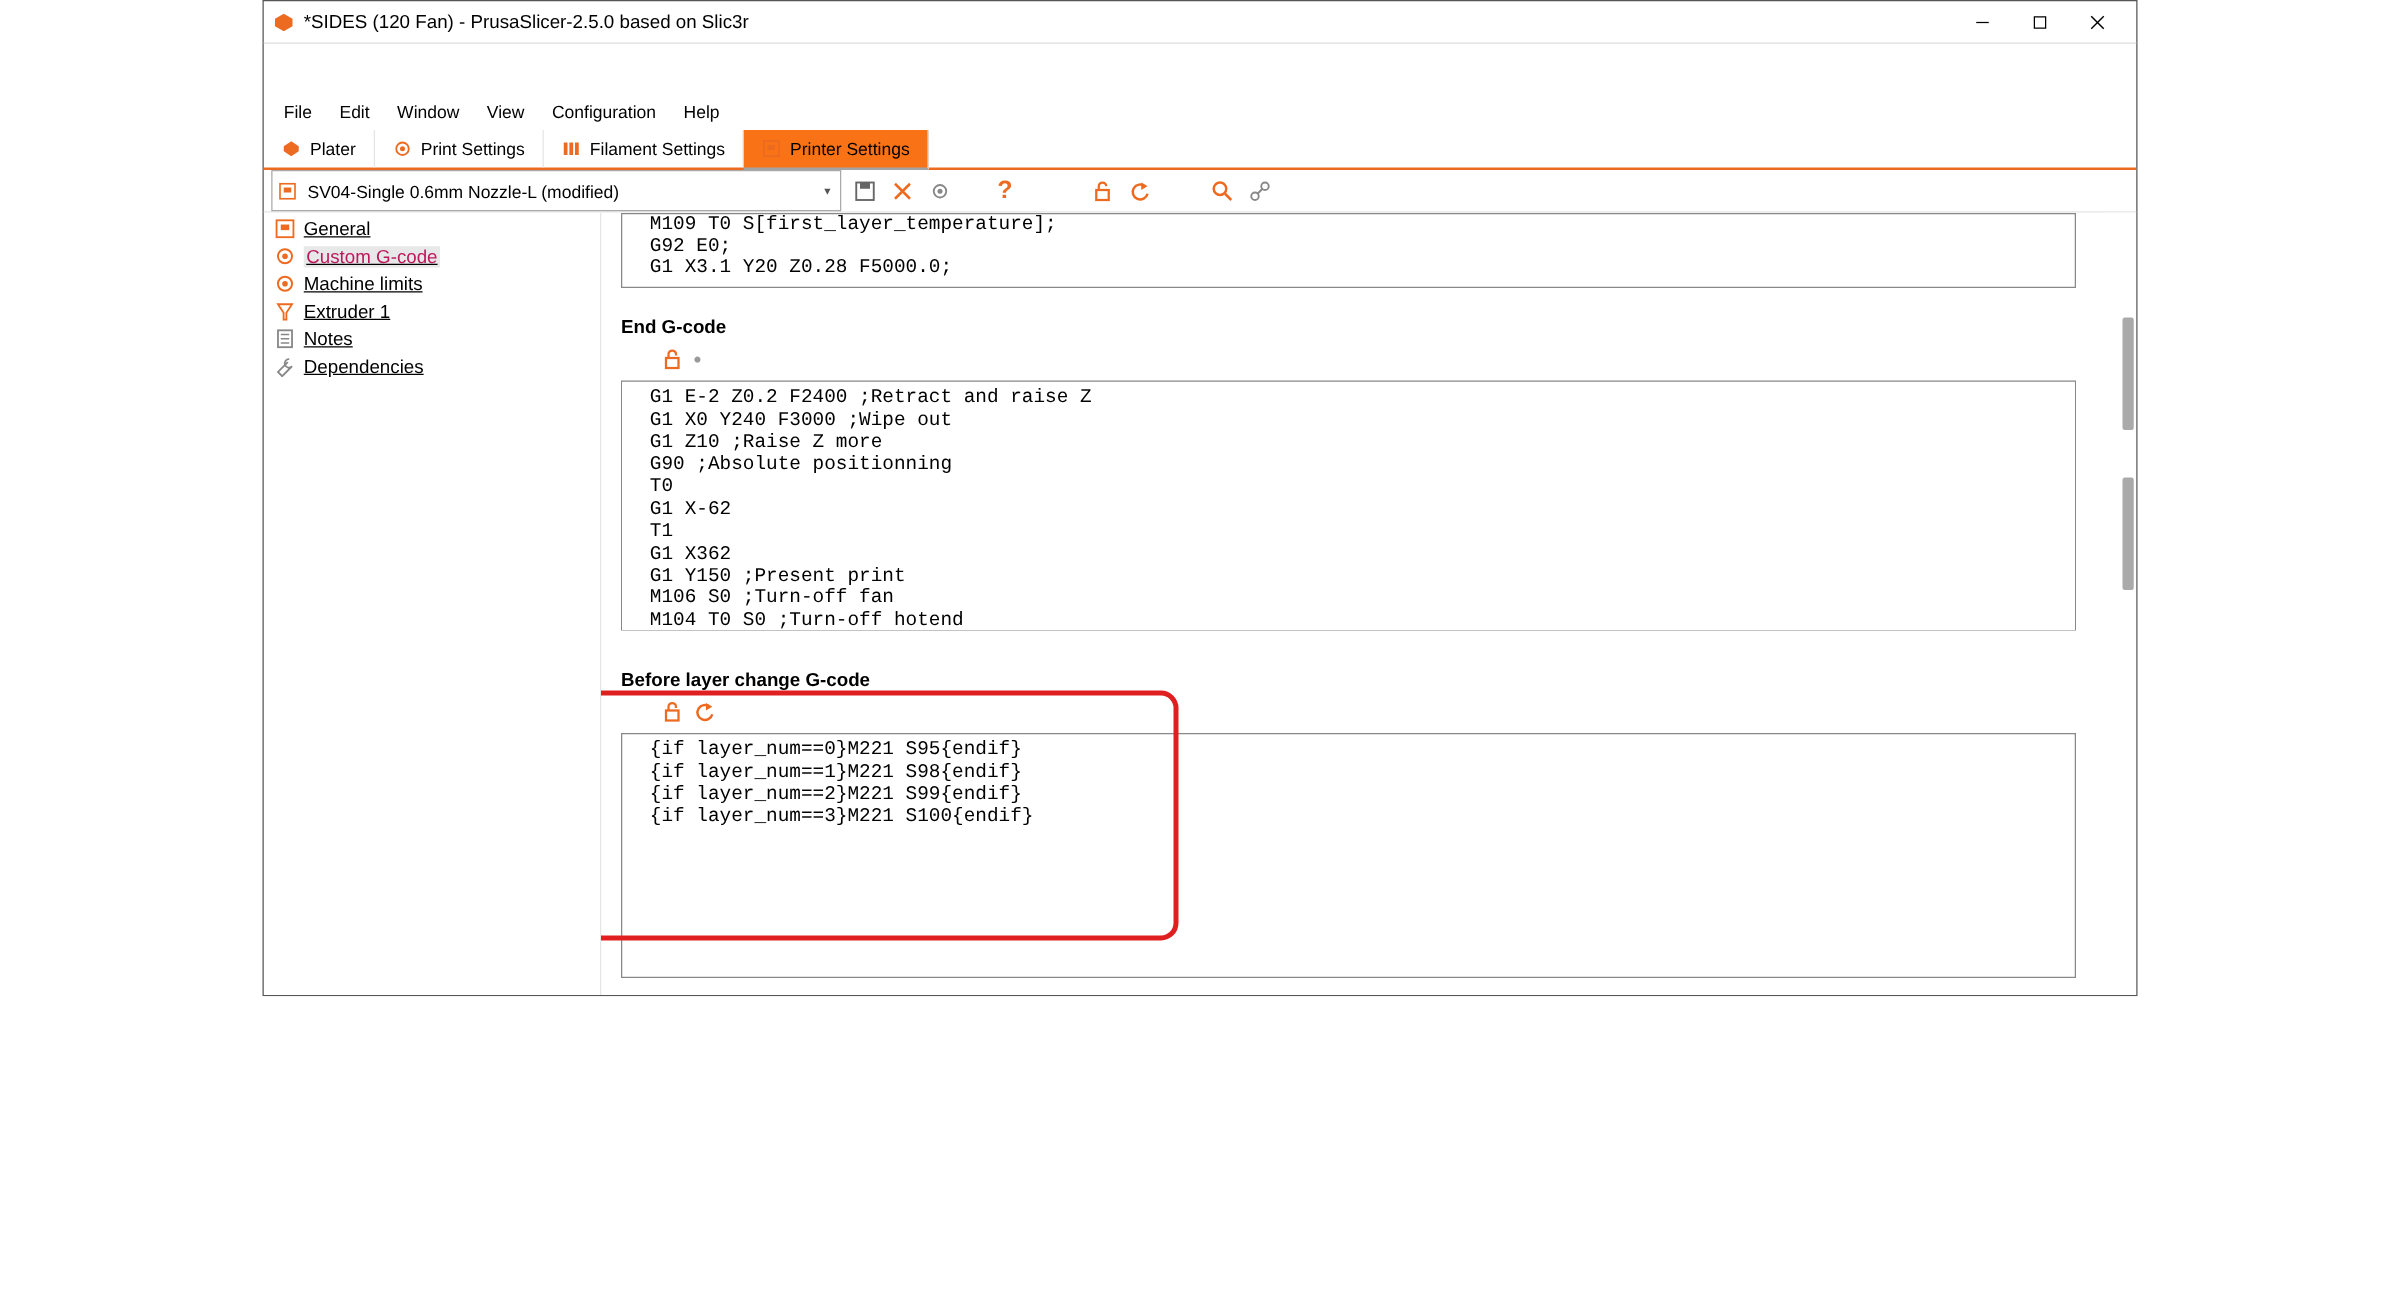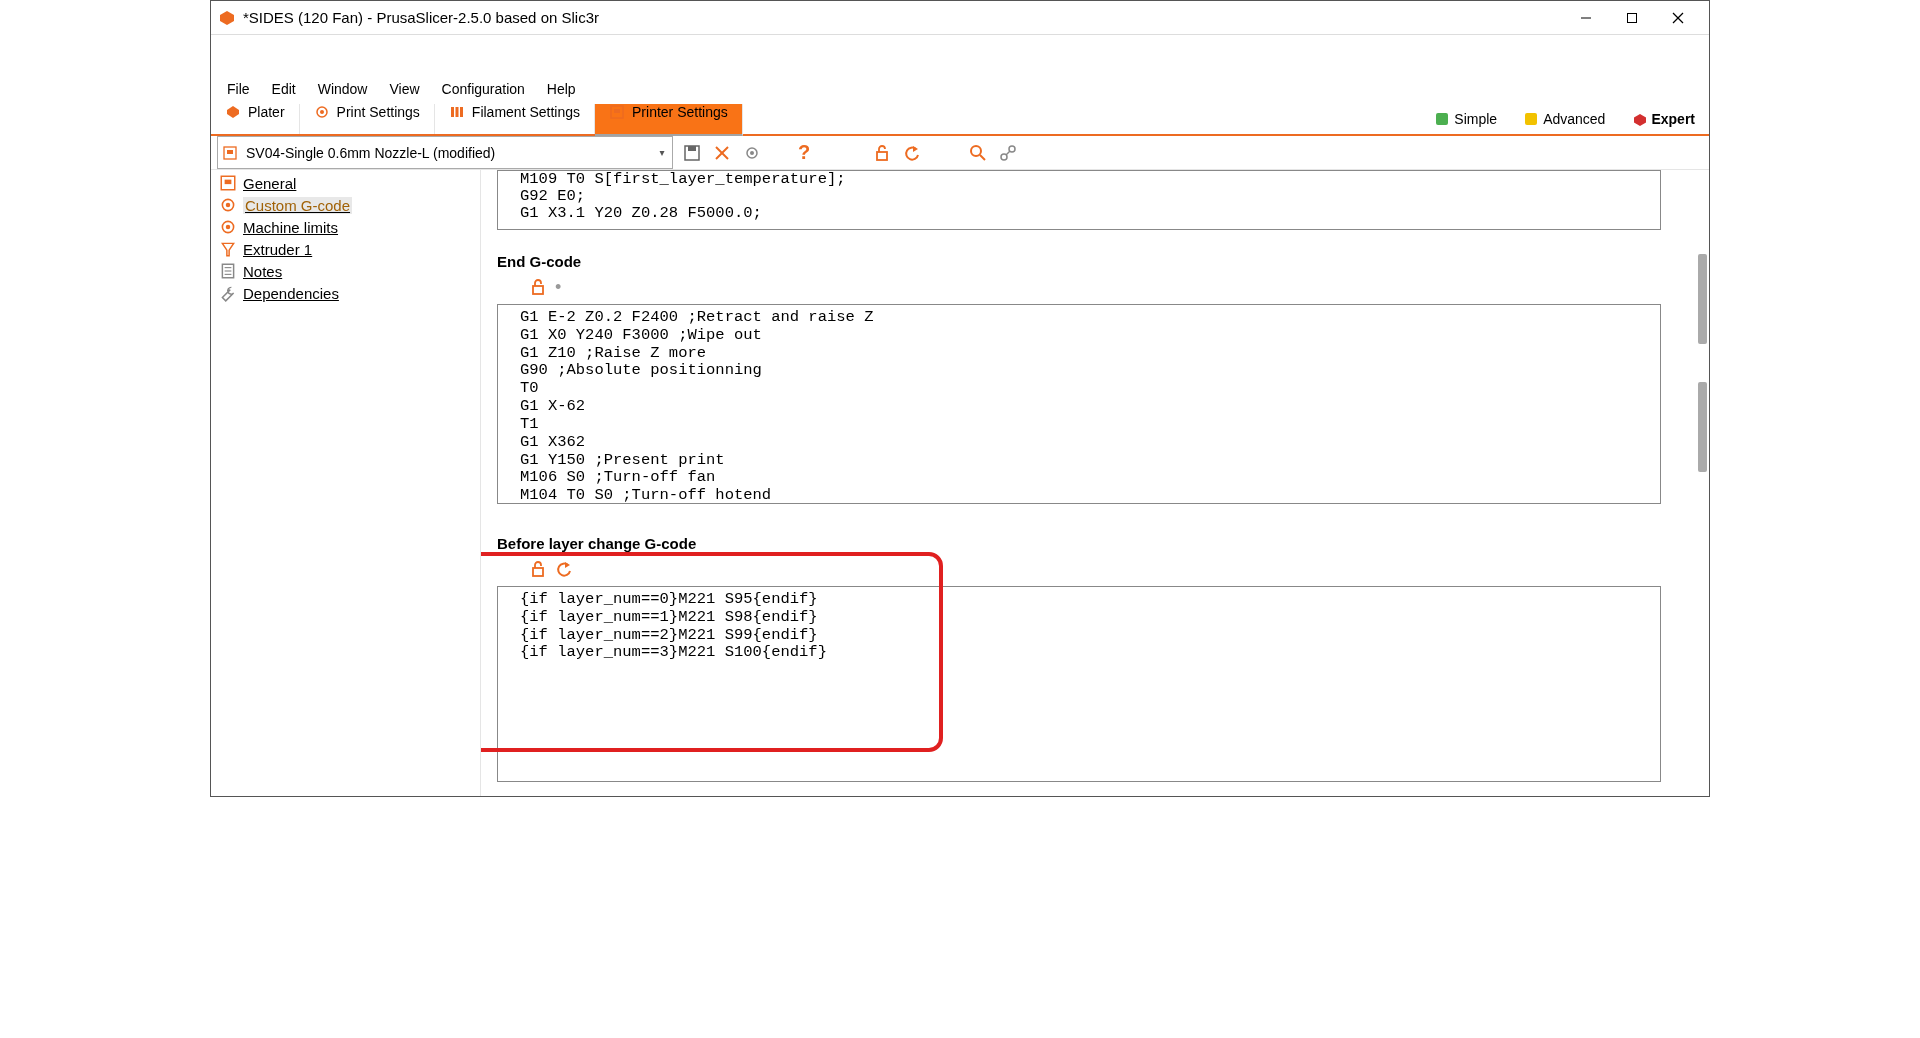--- a/index.html
+++ b/index.html
@@ -6,37 +6,37 @@
 body { font-family: "Segoe UI", Arial, sans-serif; font-size: 14px; background: #fff; color: #000; }
 .window { width: 1500px; height: 797px; border: 1px solid #555; margin: 0 auto; display: flex; flex-direction: column; background: #fff; }
 .titlebar { height: 34px; display: flex; align-items: center; padding: 0 8px; border-bottom: 1px solid #ddd; }
 .titlebar-icon { width: 16px; height: 16px; margin-right: 8px; }
 .titlebar-title { flex: 1; font-size: 15px; }
 .win-controls { display: flex; gap: 0; }
 .win-btn { width: 46px; height: 30px; display: flex; align-items: center; justify-content: center; font-size: 14px; cursor: pointer; }
 .menubar { height: 30px; display: flex; align-items: center; padding: 0 6px; gap: 2px; margin-top: 39px; }
 .menu-item { padding: 4px 10px; cursor: pointer; border-radius: 2px; }
 .tabbar { height: 32px; display: flex; align-items: stretch; border-bottom: 2px solid #ed6b21; }
-.tab { display: flex; align-items: flex-start; padding: 0 14px; gap: 7px; cursor: pointer; border-right: 1px solid #e5e5e5; }
+.tab { display: flex; align-items: center; padding: 0 14px; gap: 7px; cursor: pointer; border-right: 1px solid #e5e5e5; }
 .tab.active { background: #f97316; border-bottom: 2px solid #a3a3a3; margin-bottom: -2px; }
 .tab-icon { width: 16px; height: 16px; display: inline-block; }
 .mode-switch { margin-left: auto; display: flex; align-items: center; gap: 0; }
 .mode-btn { display: flex; align-items: center; padding: 0 14px; gap: 6px; height: 30px; cursor: pointer; }
 .mode-btn.active { font-weight: bold; }
 .mode-dot { width: 12px; height: 12px; border-radius: 2px; }
 .toolbar { height: 34px; display: flex; align-items: center; padding: 2px 6px; border-bottom: 1px solid #e5e5e5; gap: 8px; }
 .preset-select { display: flex; align-items: center; border: 1px solid #aaa; height: 33px; width: 456px; }
 .preset-icon { width: 24px; padding: 0 4px; }
 .preset-text { flex: 1; padding: 0 4px; }
 .preset-arrow { width: 20px; text-align: center; color: #555; font-size: 10px; }
 .tb-icon { width: 22px; height: 22px; display: flex; align-items: center; justify-content: center; cursor: pointer; }
 .content { flex: 1; display: flex; overflow: hidden; }
 .sidebar { width: 270px; border-right: 1px solid #e5e5e5; padding: 2px 0; text-decoration: underline; }
 .sidebar-item { display: flex; align-items: center; padding: 2px 8px; gap: 6px; cursor: pointer; font-size: 15px; }
-.sidebar-item.active { color: #a16207; }
+.sidebar-item.active { color: #be185d; }
 .sidebar-item.active .sidebar-label { background: #e8e8e8; padding: 0 2px; }
 .side-icon { width: 18px; height: 18px; display: inline-block; }
 .main { flex: 1; overflow: auto; padding: 0 24px 12px 16px; position: relative; }
 .scroll-gutter { width: 24px; background: #fff; display: flex; flex-direction: column; align-items: center; position: relative; }
 .scroll-thumb { position: absolute; width: 9px; background: #aaa; border-radius: 2px; }
 .section-title { font-weight: bold; font-size: 15px; margin: 10px 0 4px 0; }
 .section-icons { display: flex; align-items: center; gap: 8px; padding: 4px 0 8px 32px; }
 .code-box { width: 100%; border: 1px solid #888; font-family: "Courier New", monospace; font-size: 15.5px; padding: 4px 22px; white-space: pre; line-height: 1.15; resize: none; outline: none; overflow: auto; }
 .highlight-box { position: absolute; border: 4px solid #e02020; border-radius: 14px; pointer-events: none; }
 svg { display: block; }
@@ -112,38 +112,20 @@
     </div>
     <div class="tab active">
       <span class="tab-icon">
         <svg viewBox="0 0 16 16">
             <rect x="2" y="2" width="12" height="12" fill="none" stroke="#ed6b21" stroke-width="1.5"></rect>
             <rect x="5" y="5" width="6" height="4" fill="#ed6b21"></rect>
           </svg>
       </span>
       <span>Printer Settings</span>
     </div>
-    <div class="mode-switch">
-      <div class="mode-btn">
-        <span class="mode-dot" style="background:#4caf50"></span>
-        <span>Simple</span>
-      </div>
-      <div class="mode-btn">
-        <span class="mode-dot" style="background:#f2c200"></span>
-        <span>Advanced</span>
-      </div>
-      <div class="mode-btn active">
-        <span class="mode-dot">
-          <svg width="14" height="14">
-              <polygon points="7,1 13,4.5 13,9.5 7,13 1,9.5 1,4.5" fill="#d32f2f"></polygon>
-            </svg>
-        </span>
-        <span>Expert</span>
-      </div>
-    </div>
   </div>
 
   <div class="toolbar">
     <div class="preset-select">
       <span class="preset-icon">
         <svg width="16" height="16">
             <rect x="2" y="2" width="12" height="12" fill="none" stroke="#ed6b21" stroke-width="1.3"></rect>
             <rect x="5" y="5" width="6" height="4" fill="#ed6b21"></rect>
           </svg>
       </span>

